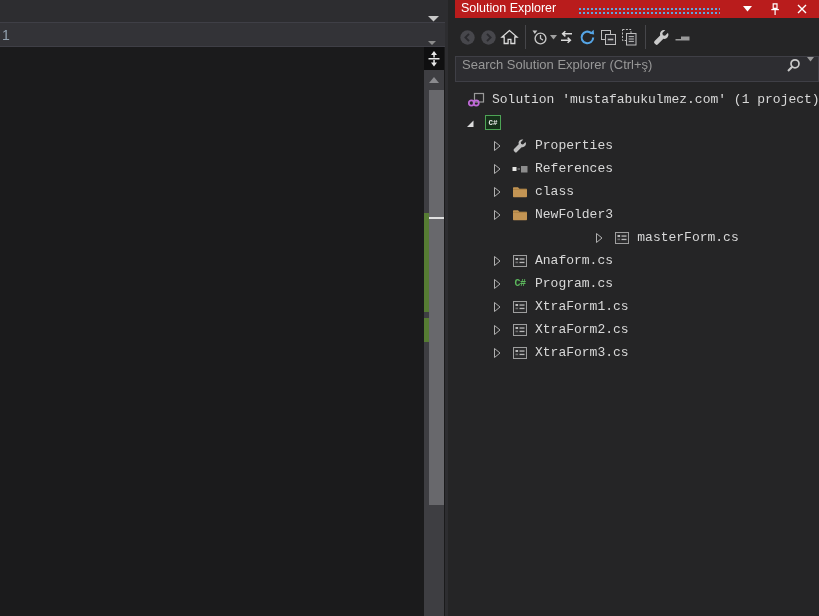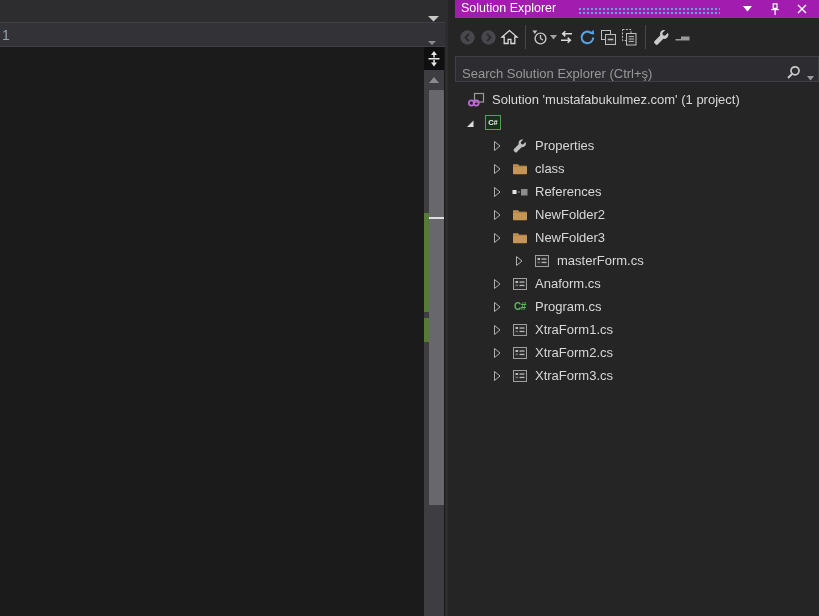--- a/index.html
+++ b/index.html
@@ -23,52 +23,52 @@
   .splitter{position:absolute;top:0;left:0;width:20px;height:23px;background:#0F0F10;
     display:flex;align-items:center;justify-content:center;}
   .sb-up{position:absolute;top:27px;left:0;width:20px;height:12px;display:flex;align-items:center;justify-content:center;}
   .sb-thumb{position:absolute;top:43px;left:5px;width:15px;height:415px;background:#68686C;}
   .sb-caret-line{position:absolute;top:170px;left:5px;width:15px;height:2px;background:#E0E0E0;}
   .sb-green-1{position:absolute;top:166px;left:0;width:5px;height:99px;background:#567C33;}
   .sb-green-2{position:absolute;top:271px;left:0;width:5px;height:24px;background:#567C33;}
 
   
   #solution-explorer{position:absolute;left:448px;top:0;width:371px;height:616px;background:#252526;}
-  .titlebar{margin-left:7px;height:18px;background:#a21caf;display:flex;align-items:center;
+  .titlebar{margin-left:7px;height:18px;background:#b91c1c;display:flex;align-items:center;
     padding:0 8px 0 6px;color:#FFFFFF;gap:8px;}
   .title{font-size:12.5px;white-space:nowrap;position:relative;top:-1px;}
   .grip{flex:1;height:9px;margin:3px 10px 0 14px;
     background-image:radial-gradient(circle,#5FA8DC 1px,transparent 1.2px);
     background-size:4px 4px;background-position:0 1px;}
   .win-btn{width:19px;height:16px;display:flex;align-items:center;justify-content:center;cursor:default;}
   .toolbar{height:38px;display:flex;align-items:center;padding-left:9px;}
   .tool-btn{width:25px;height:26px;display:flex;align-items:center;justify-content:center;}
   .tool-btn.narrow{width:21px;}
   .tool-sep{width:1px;height:24px;background:#46464A;margin:0 5px;}
   .dd-caret{margin-left:1px;display:flex;align-items:center;}
   .searchbar{margin-left:7px;height:24px;background:#2D2D31;border:1px solid #3F3F46;
-    display:flex;align-items:flex-end;}
+    display:flex;align-items:flex-start;}
   .search-input{flex:1;background:transparent;border:none;outline:none;color:#C8C8C8;
     font-size:13px;padding:0 0 0 6px;font-family:"Liberation Sans",sans-serif;}
   .search-input::placeholder{color:#989898;}
   .search-mag{display:flex;align-items:center;padding:0 3px 0 2px;}
 
   
-  .tree{margin-top:6px;}
+  .tree{margin-top:6px;font-family:Liberation Mono, monospace;}
   .tree-row{height:23px;display:flex;align-items:center;color:#D8D8D8;font-size:13px;white-space:nowrap;}
   .tree-row.selected{background:#3F3F46;color:#F2F2F2;}
   .tree-row .expander{width:18px;height:16px;flex:0 0 18px;margin-right:6px;
     display:flex;align-items:center;justify-content:center;}
   .tree-row .tree-icon{width:16px;height:16px;flex:0 0 16px;margin-right:7px;
     display:flex;align-items:center;justify-content:center;}
   .tree-row.no-expander{padding-left:19px;}
   .tree-row.no-expander .tree-icon{width:18px;flex:0 0 18px;}
   .lvl0{padding-left:13px;}
   .lvl1{padding-left:40px;}
-  .lvl2{padding-left:62px;}
+  .lvl2{padding-left:62px;justify-content:center;}
   .tree-label.bold{font-weight:bold;color:#E9E9E9;}
   .cs-badge-project{box-sizing:border-box;width:16px;height:15px;background:#16301A;
     border:1px solid #4DA455;color:#ECECEC;font-size:7.5px;font-weight:bold;
     display:flex;align-items:center;justify-content:center;}
   .cs-badge-file{color:#5CB85C;font-size:10px;font-weight:bold;letter-spacing:-0.5px;}
 </style>
 </head>
 <body>
 
 <div id="editor-pane">
@@ -274,54 +274,40 @@
         <span class="tree-label">Properties</span>
       </div>
       <div class="tree-row lvl1">
         <span class="expander">
           <svg width="12" height="12" viewBox="0 0 12 12">
             <path d="M3.5 1.5L9 6L3.5 10.5z" fill="none" stroke="#B0B0B0"></path>
           </svg>
         </span>
         <span class="tree-icon">
           <svg width="16" height="16" viewBox="0 0 16 16">
-            <path d="M1 4.2c0-.6.4-1 1-1h4l1.4 1.6H14c.6 0 1 .4 1 1v6.4c0 .6-.4 1-1 1H2c-.6 0-1-.4-1-1z" fill="#C49554"></path>
-            <path d="M1 5.4h14" stroke="#A87F42" stroke-width="0.8"></path>
-          </svg>
-        </span>
-        <span class="tree-label">class</span>
-      </div>
-      <div class="tree-row lvl1">
-        <span class="expander">
-          <svg width="12" height="12" viewBox="0 0 12 12">
-            <path d="M3.5 1.5L9 6L3.5 10.5z" fill="none" stroke="#B0B0B0"></path>
-          </svg>
-        </span>
-        <span class="tree-icon">
-          <svg width="16" height="16" viewBox="0 0 16 16">
             <rect x="0.5" y="6" width="4" height="4" fill="#E6E6E4"></rect>
             <rect x="5.5" y="7.5" width="2.5" height="1" fill="#9A9A9A"></rect>
             <rect x="9" y="5" width="6.5" height="6.5" fill="#8C8C8C"></rect>
           </svg>
         </span>
         <span class="tree-label">References</span>
       </div>
       <div class="tree-row lvl1">
         <span class="expander">
           <svg width="12" height="12" viewBox="0 0 12 12">
             <path d="M3.5 1.5L9 6L3.5 10.5z" fill="none" stroke="#B0B0B0"></path>
           </svg>
         </span>
         <span class="tree-icon">
           <svg width="16" height="16" viewBox="0 0 16 16">
             <path d="M1 4.2c0-.6.4-1 1-1h4l1.4 1.6H14c.6 0 1 .4 1 1v6.4c0 .6-.4 1-1 1H2c-.6 0-1-.4-1-1z" fill="#C49554"></path>
             <path d="M1 5.4h14" stroke="#A87F42" stroke-width="0.8"></path>
           </svg>
         </span>
-        <span class="tree-label">NewFolder2</span>
+        <span class="tree-label">class</span>
       </div>
       <div class="tree-row lvl1">
         <span class="expander">
           <svg width="12" height="12" viewBox="0 0 12 12">
             <path d="M3.5 1.5L9 6L3.5 10.5z" fill="none" stroke="#B0B0B0"></path>
           </svg>
         </span>
         <span class="tree-icon">
           <svg width="16" height="16" viewBox="0 0 16 16">
             <path d="M1 4.2c0-.6.4-1 1-1h4l1.4 1.6H14c.6 0 1 .4 1 1v6.4c0 .6-.4 1-1 1H2c-.6 0-1-.4-1-1z" fill="#C49554"></path>

